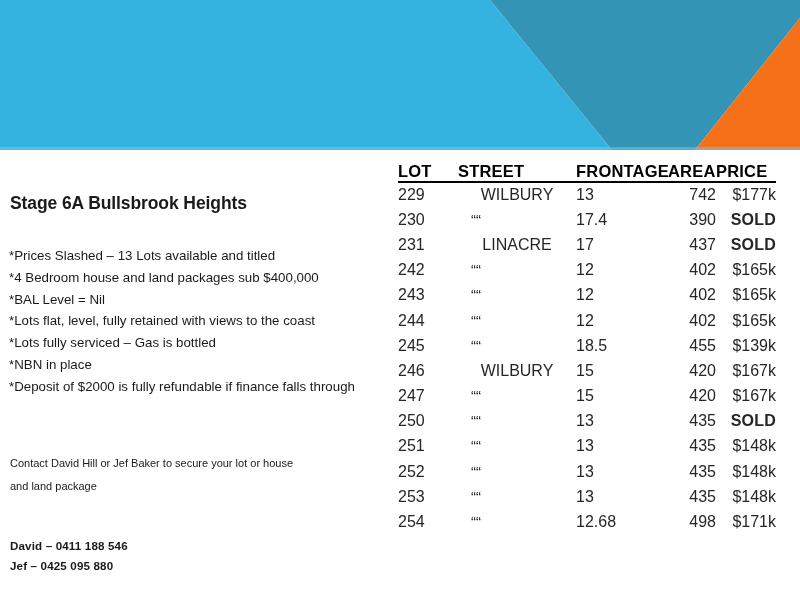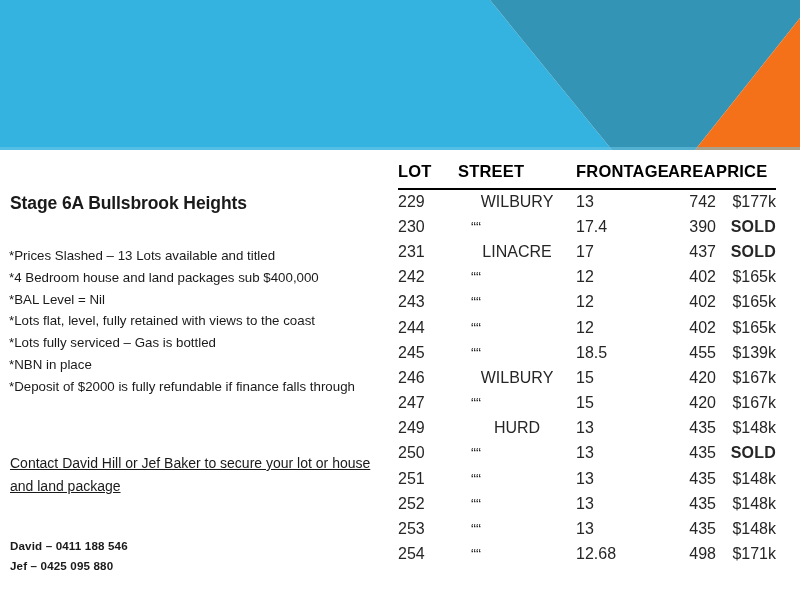--- a/index.html
+++ b/index.html
@@ -77,24 +77,23 @@
     line-height: 21.8px;
     white-space: nowrap;
   }
   #contact-lines {
     position: absolute;
     left: 10px;
     top: 302px;
     width: 380px;
   }
   #contact-lines .cline {
-    font-size: 14px;
+    font-size: 11px;
     color: #1a1a1a;
     line-height: 23px;
-    text-decoration: underline;
   }
   #phone-lines {
     position: absolute;
     left: 10px;
     top: 386px;
     width: 380px;
   }
   #phone-lines .pline {
     font-size: 11.6px;
     font-weight: bold;
@@ -123,21 +122,21 @@
   table#lot-table col.c-street  { width: 118px; }
   table#lot-table col.c-front   { width: 92px; }
   table#lot-table col.c-area    { width: 48px; }
   table#lot-table col.c-price   { width: 60px; }
 
   table#lot-table thead th {
     font-size: 16.5px;
     font-weight: bold;
     color: #000000;
     text-align: left;
-    padding: 0 0 7px 0;
+    padding: 0 0 0 0;
     border-bottom: 2.2px solid #000000;
     letter-spacing: 0.2px;
     white-space: nowrap;
   }
   th.h-lot    { text-align: left; padding-left: 8px; }
   th.h-street { text-align: left; padding-left: 14px; }
   th.h-front  { text-align: left; padding-left: 1px; }
   th.h-area   { text-align: right; }
   th.h-price  { text-align: right; padding-right: 5px; }
 
@@ -286,27 +285,20 @@
             <td class="d-price">$167k</td>
           </tr>
           <tr>
             <td class="d-lot">247</td>
             <td class="d-street"><span class="ditto"><span>“</span><span>“</span></span></td>
             <td class="d-front">15</td>
             <td class="d-area">420</td>
             <td class="d-price">$167k</td>
           </tr>
           <tr>
-            <td class="d-lot">249</td>
-            <td class="d-street">HURD</td>
-            <td class="d-front">13</td>
-            <td class="d-area">435</td>
-            <td class="d-price">$148k</td>
-          </tr>
-          <tr>
             <td class="d-lot">250</td>
             <td class="d-street"><span class="ditto"><span>“</span><span>“</span></span></td>
             <td class="d-front">13</td>
             <td class="d-area">435</td>
             <td class="d-price sold">SOLD</td>
           </tr>
           <tr>
             <td class="d-lot">251</td>
             <td class="d-street"><span class="ditto"><span>“</span><span>“</span></span></td>
             <td class="d-front">13</td>

